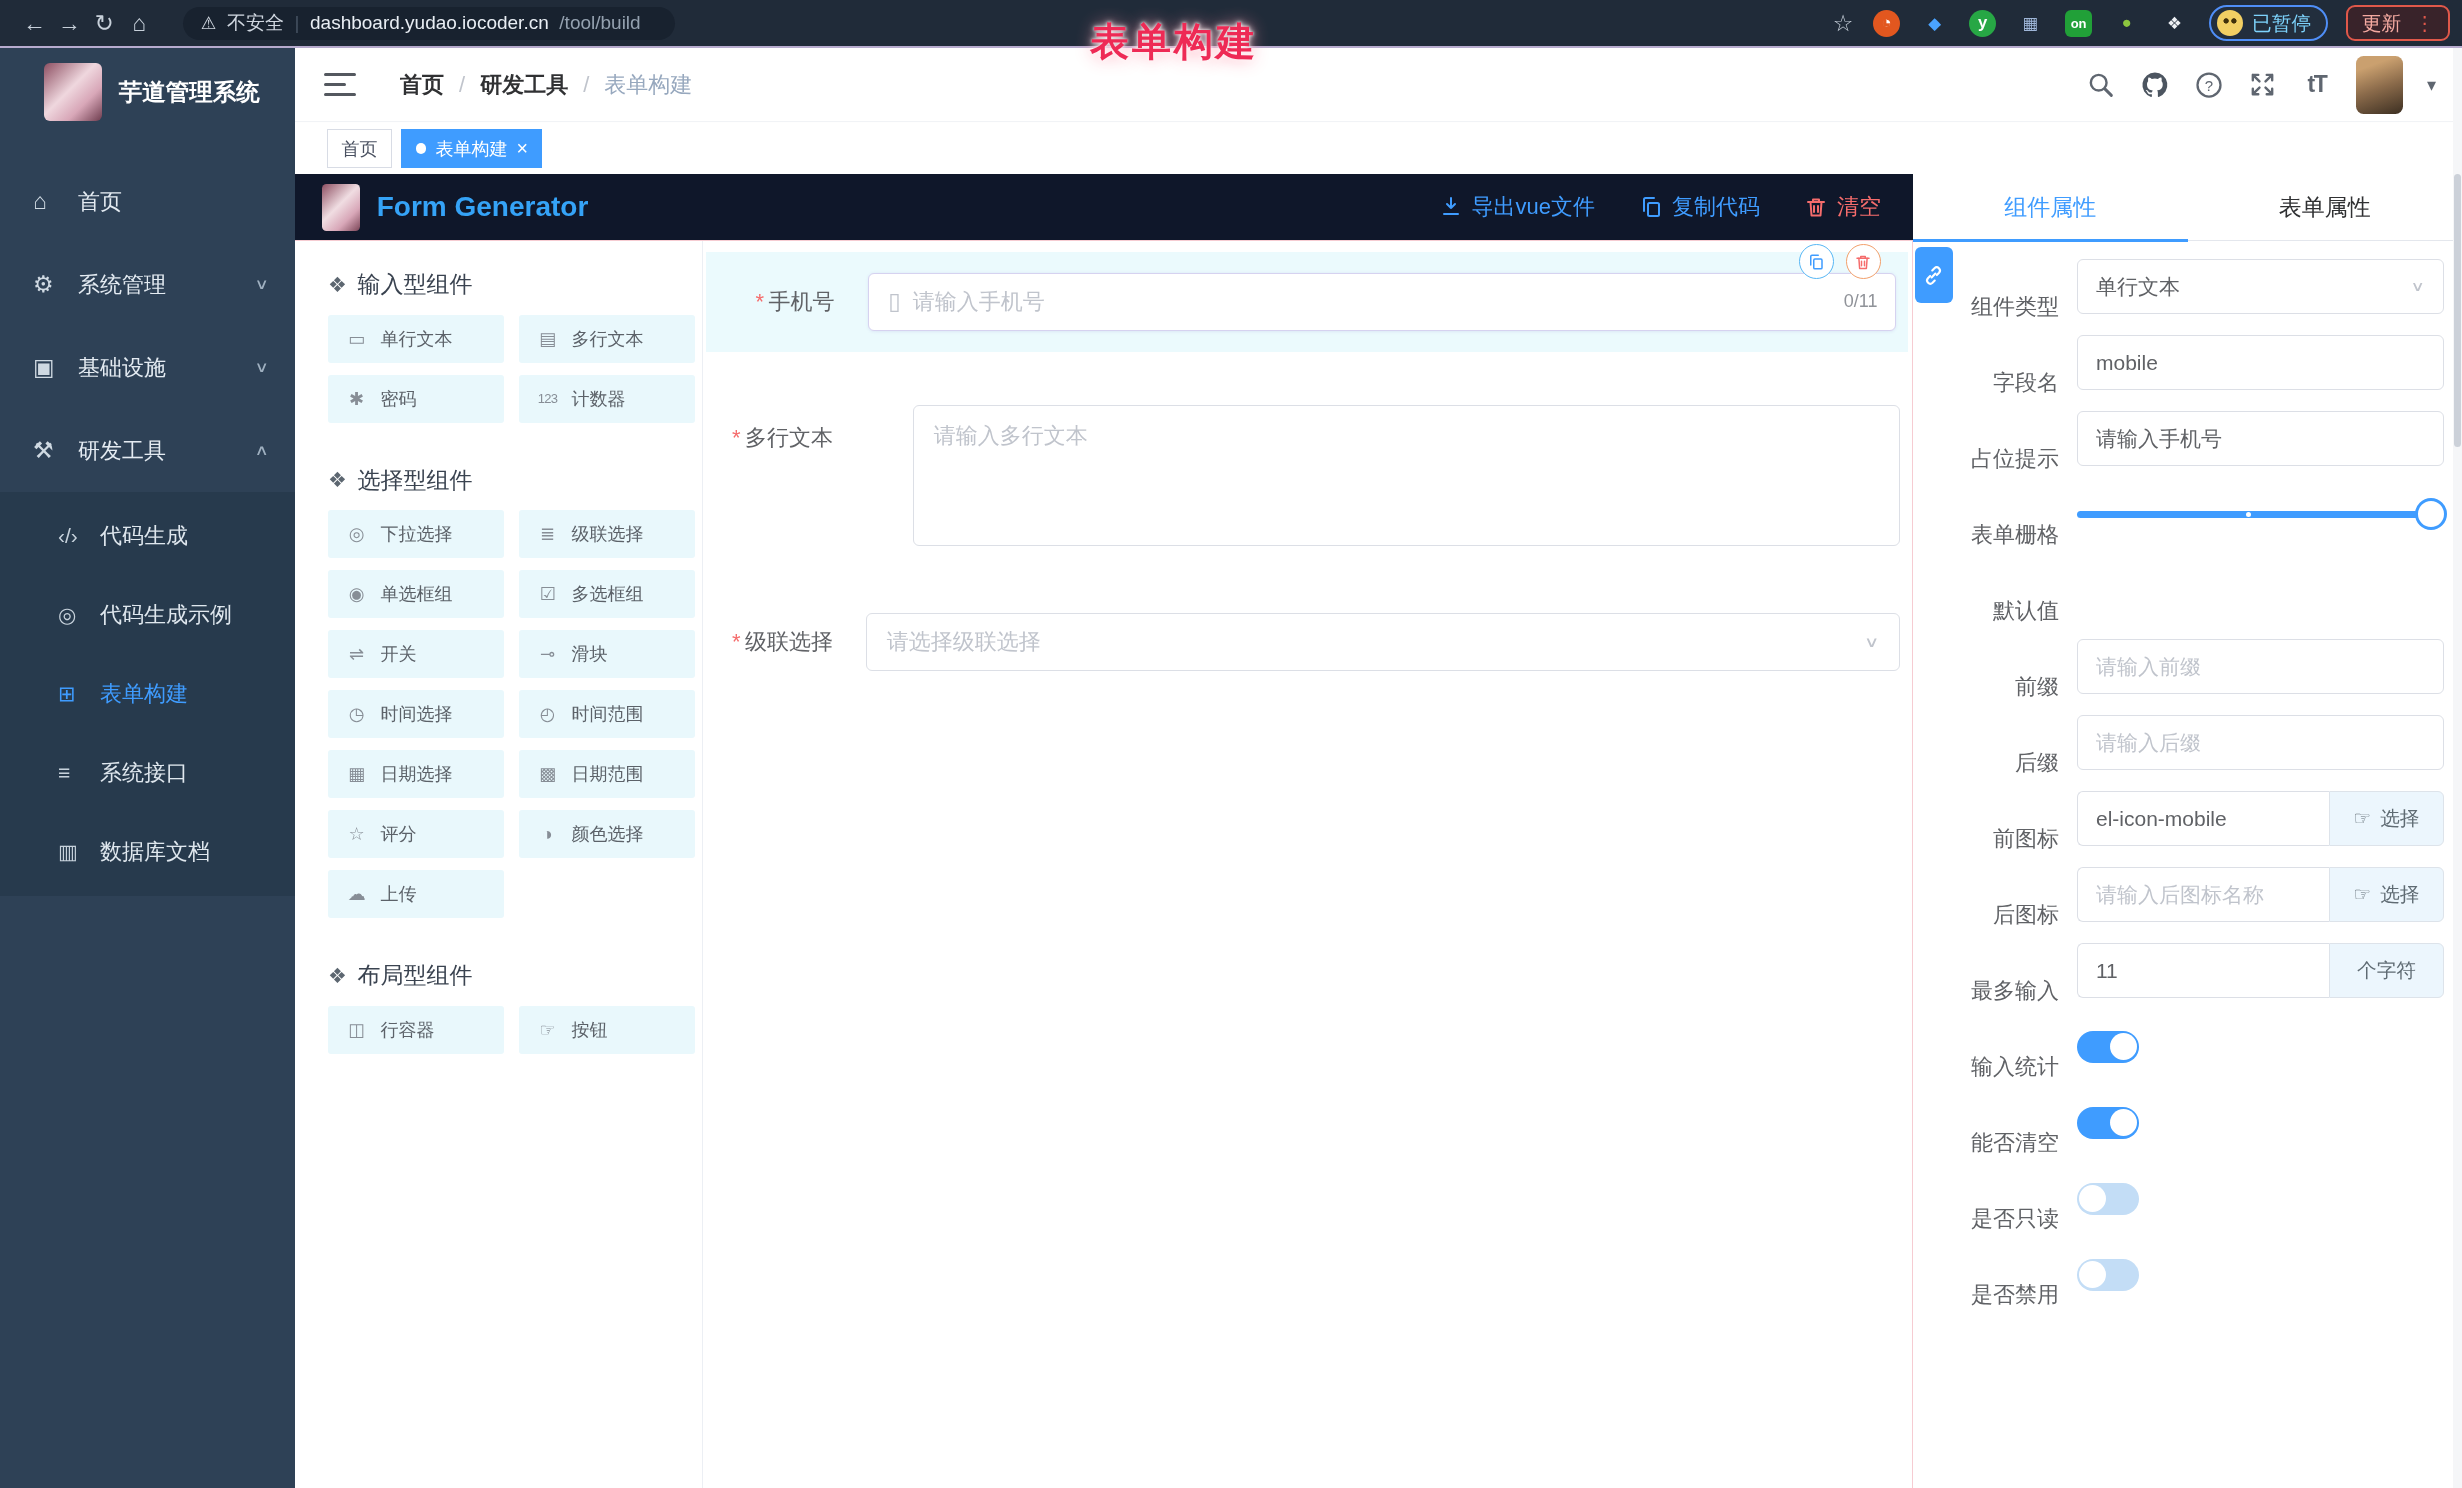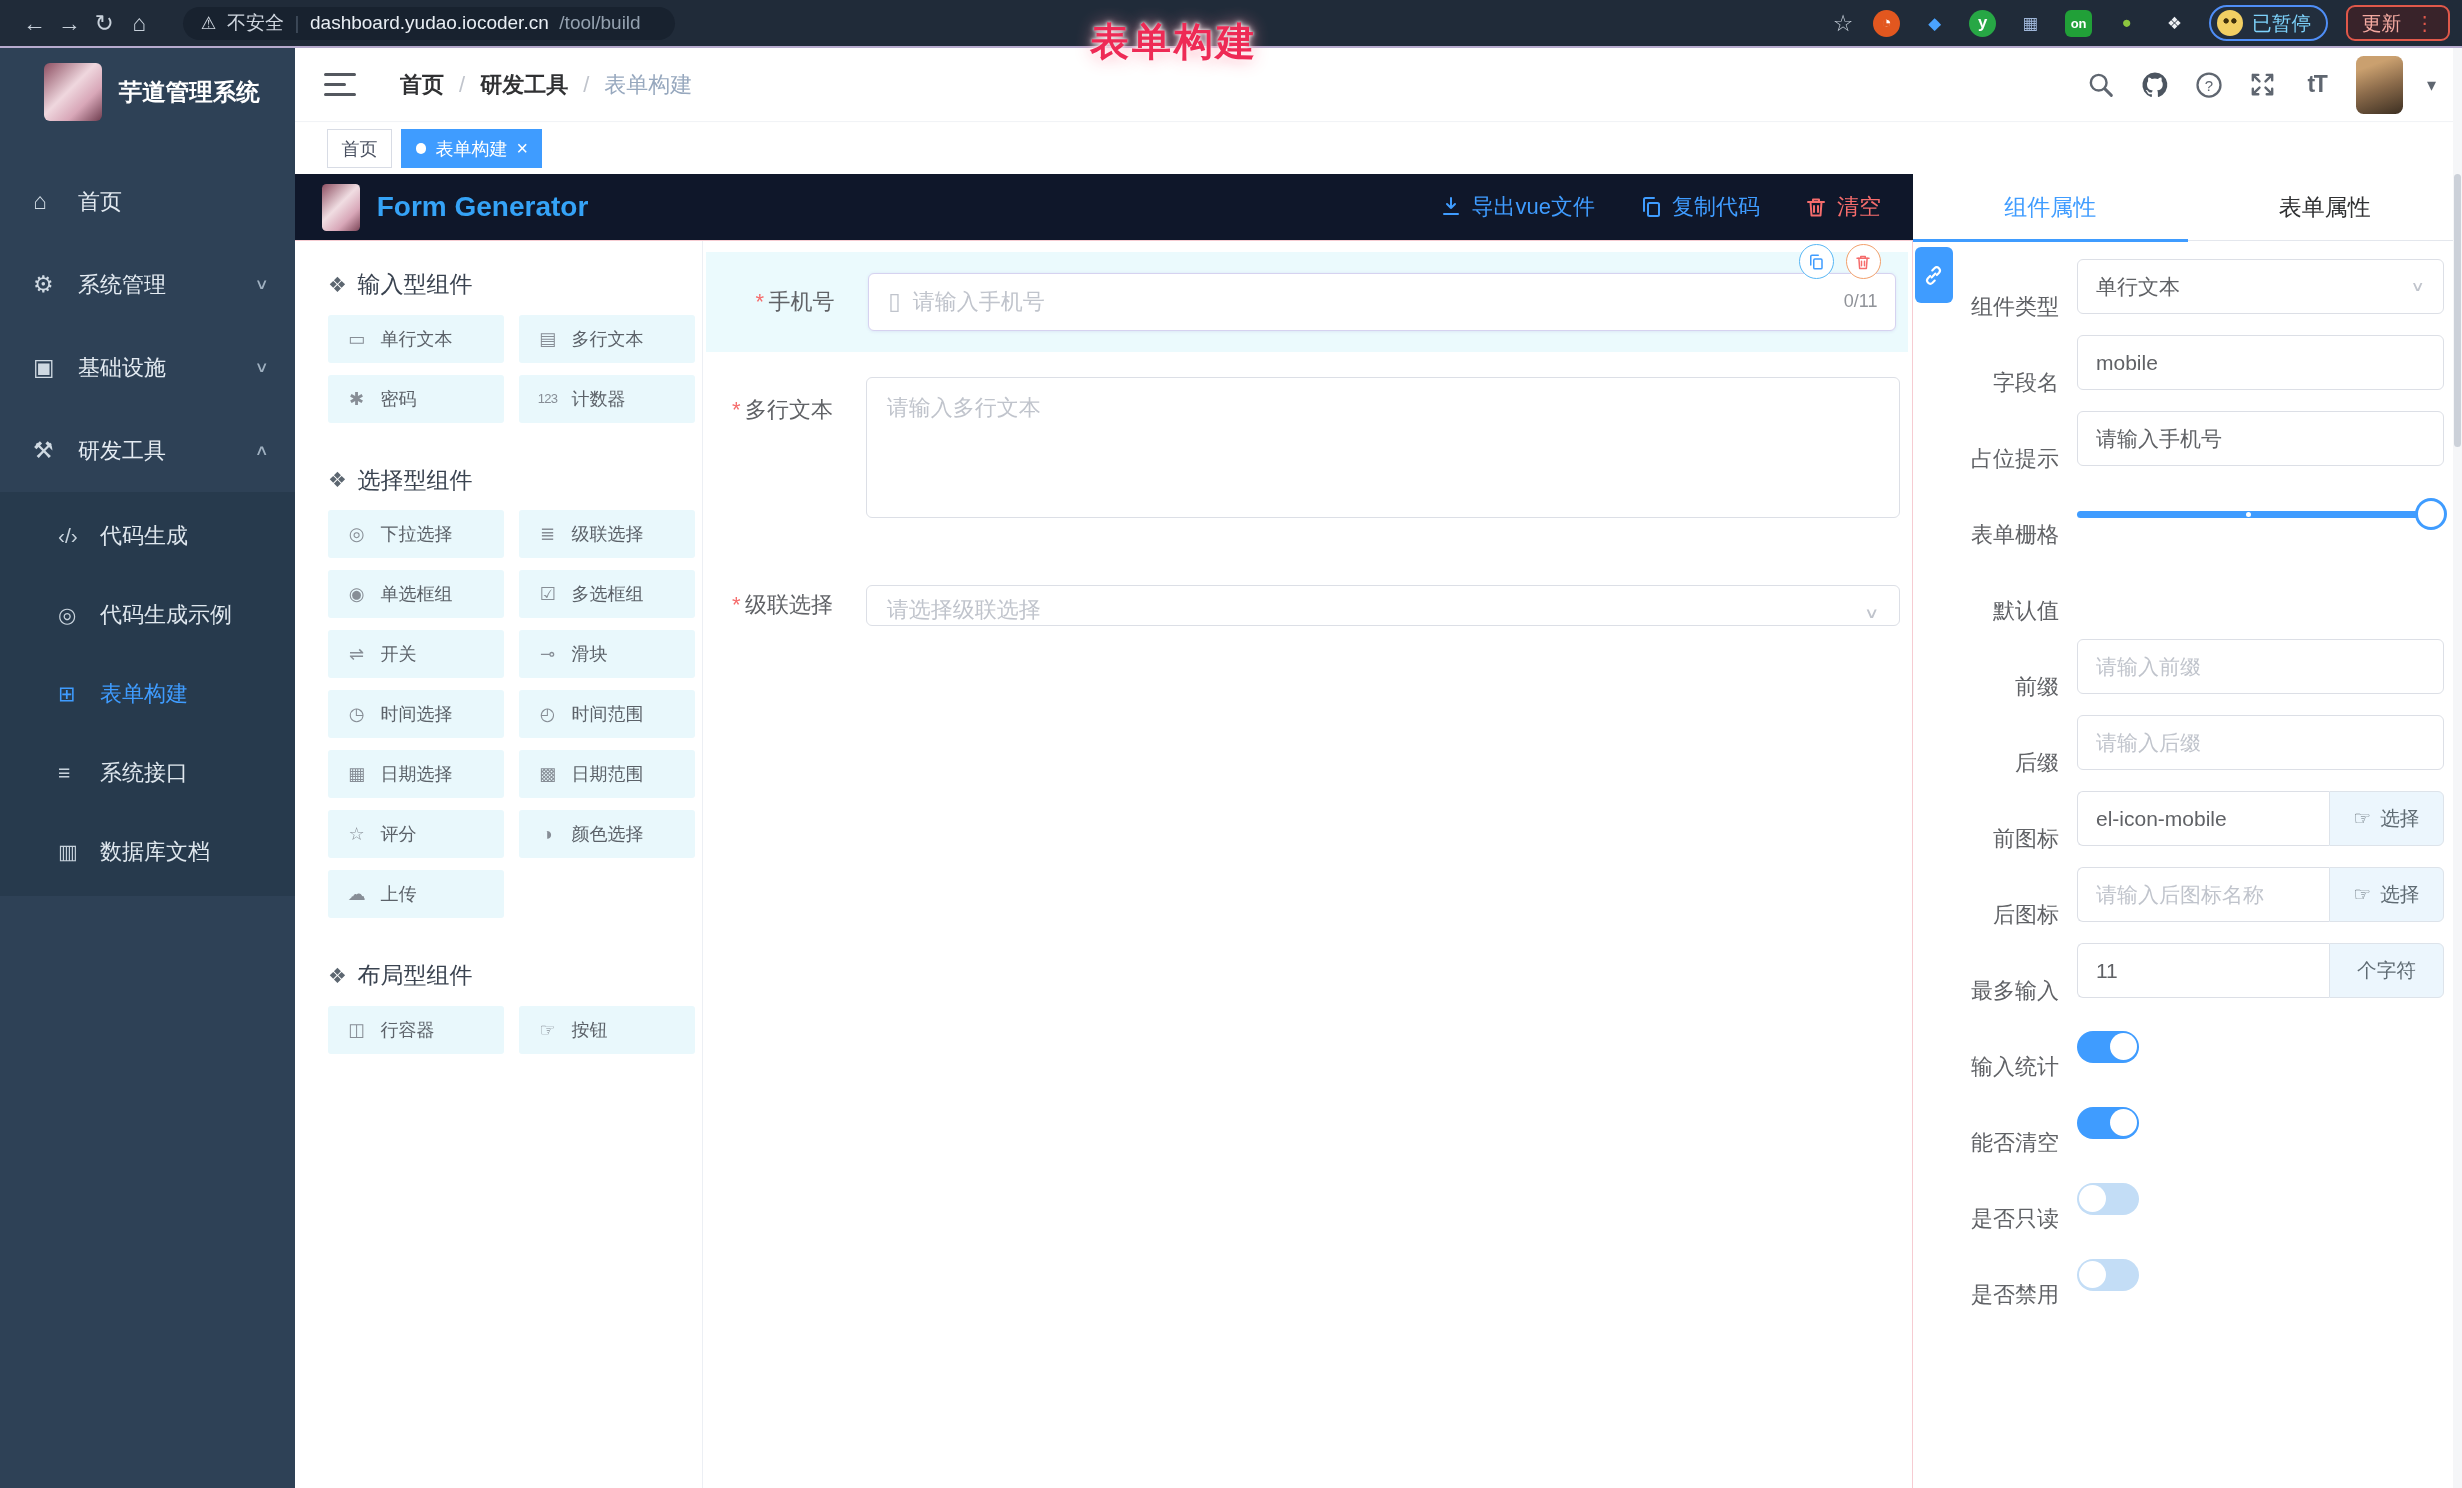--- a/index.html
+++ b/index.html
@@ -114,29 +114,29 @@
   .selectedwrap { margin:10.6px 4.5px 0 1.5px; height:100px; background:#ebfafd; position:relative;
     display:flex; align-items:center; }
   .fctrl { flex:1; margin-right:12px; position:relative; }
   .finput { height:58px; border:1.5px solid #d6d2f0; border-radius:6px; background:#fff; display:flex;
     align-items:center; padding:0 19.7px; font-size:22px; gap:12px; box-shadow:0 0.8px 3px rgba(120,110,200,.12); }
   .finput .pficon { color:#c0c4cc; font-size:23px; }
   .fph { color:#c0c4cc; }
   .fcounter { position:absolute; right:18px; top:18px; font-size:18px; color:#909399; }
   .ftextarea { height:141px; border:1.5px solid #dcdfe6; border-radius:6px; background:#fff;
     padding:15px 19.7px; font-size:22px; }
-  .fselect { height:41px; border:1.5px solid #dcdfe6; border-radius:6px; background:#fff; display:flex;
-    align-items:flex-end; padding:0 19.7px; font-size:22px; }
+  .fselect { height:58px; border:1.5px solid #dcdfe6; border-radius:6px; background:#fff; display:flex;
+    align-items:center; padding:0 19.7px; font-size:22px; }
   .fchev { margin-left:auto; color:#c0c4cc; font-size:21px; transform:scaleY(.7); }
   .circlebtns { position:absolute; top:-7.6px; right:27px; display:flex; gap:12px; z-index:6; }
   .cbtn { width:35px; height:35px; border-radius:50%; background:#fff; display:flex; align-items:center;
     justify-content:center; cursor:pointer; }
   .cbtn.copy { border:1.5px solid #58b7f5; }
   .cbtn.del { border:1.5px solid #f2a06c; }
-  .mt54 { margin-top:25px; } .mt88 { margin-top:67px; }
+  .mt54 { margin-top:53px;gap:47px; } .mt88 { margin-top:67px; }
 
   
   .props { position:absolute; left:1913px; top:174px; width:549px; height:1314px; background:#fff; }
   .ptabs { height:67px; display:flex; border-bottom:1.5px solid #e4e7ed; position:relative; }
   .ptab { flex:1; display:flex; align-items:center; justify-content:center; font-size:23px; color:#303133; cursor:pointer; }
   .ptab.active { color:#3f9cff; }
   .punderline { position:absolute; left:0; bottom:-1.5px; width:50%; height:3px; background:#3f9cff; }
   .linkbtn { position:absolute; left:1.5px; top:73px; width:38px; height:56px; border-radius:6px;
     background:#3f9cff; display:flex; align-items:center; justify-content:center; z-index:7; cursor:pointer; }
   .prows { padding:18px 18px 0 0; }

